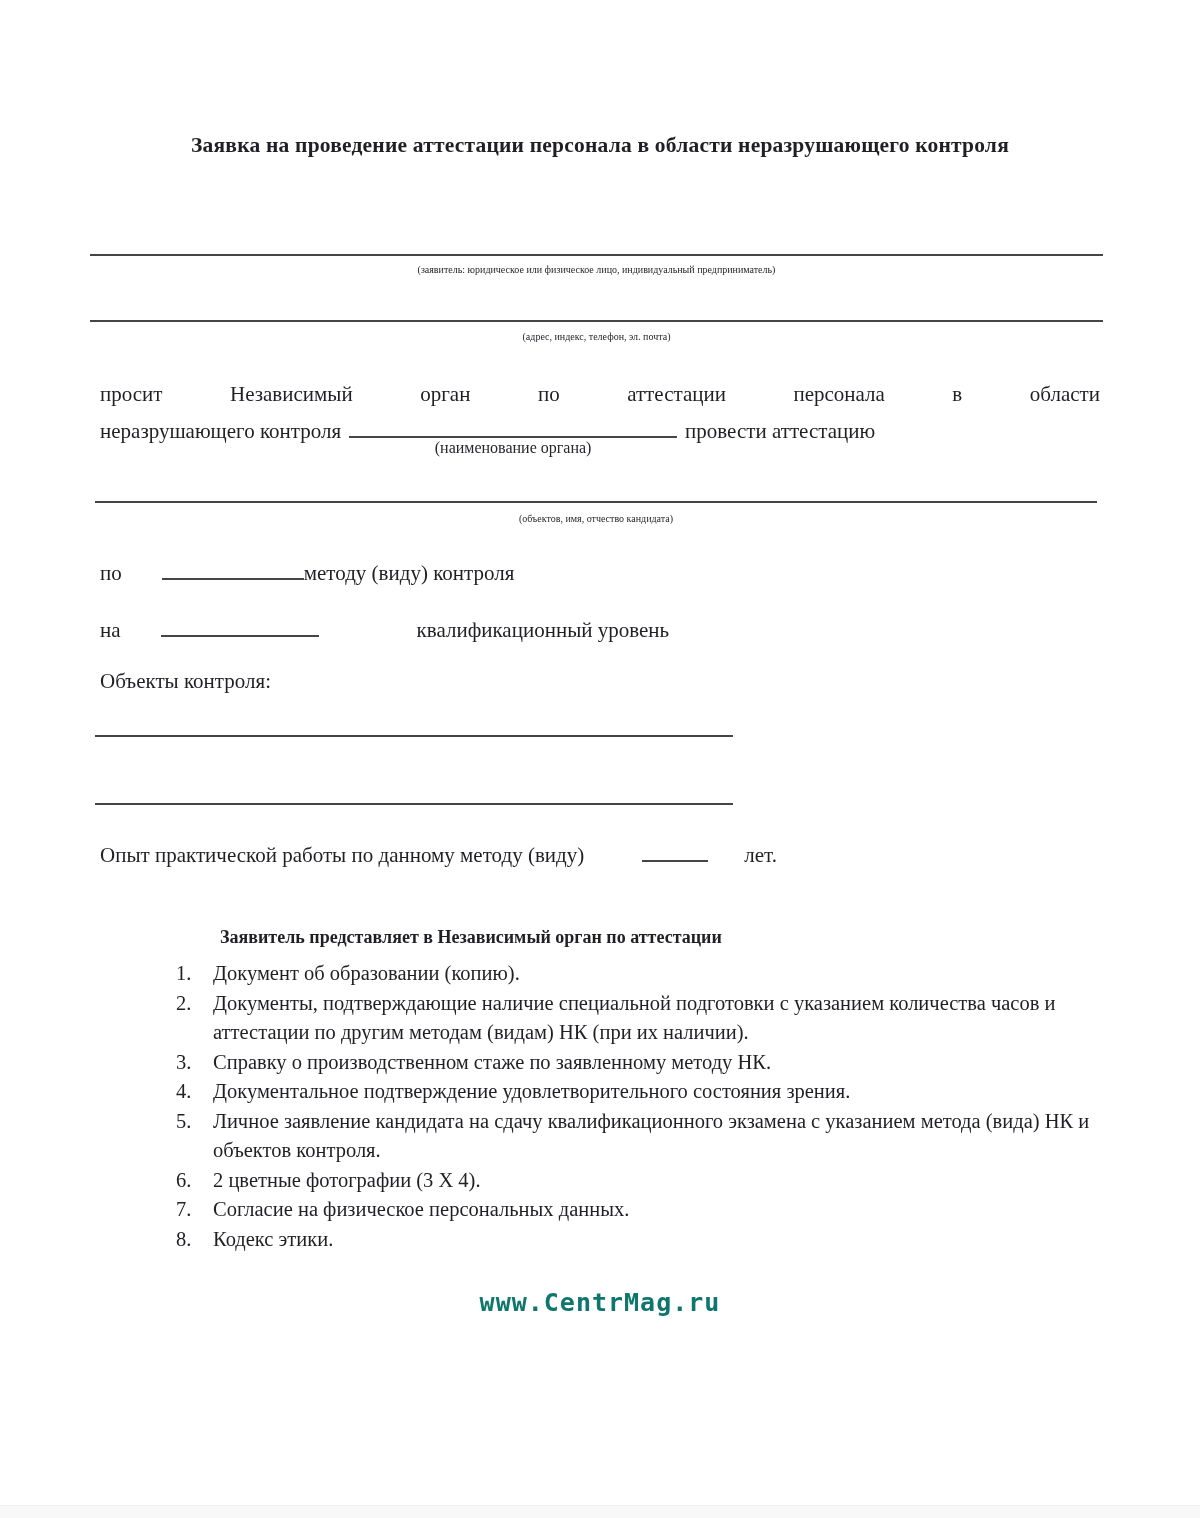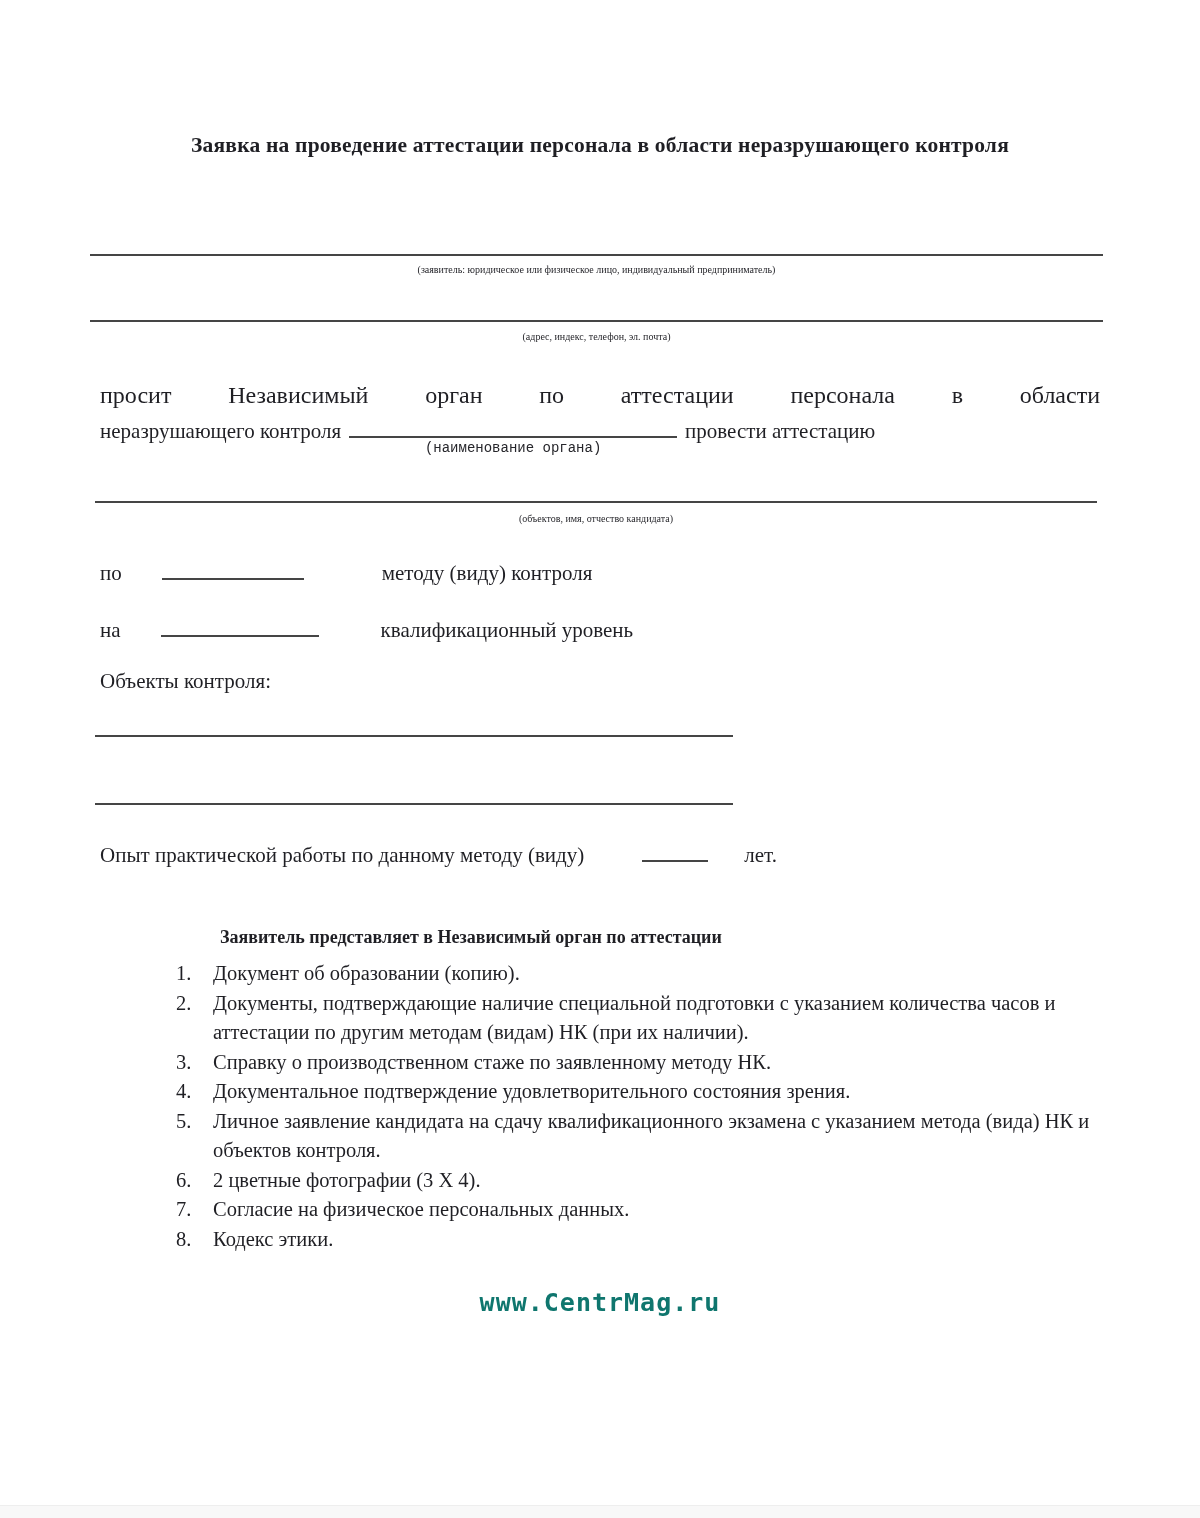--- a/index.html
+++ b/index.html
@@ -50,21 +50,21 @@
   }
   .cap-1 { top: 260px; left: 90px; width: 1013px; }
   .cap-2 { top: 327px; left: 90px; width: 1013px; }
   .cap-3 { top: 509px; left: 95px; width: 1002px; }
 
   
   .req-line1 {
     top: 382px;
     left: 100px;
     width: 1000px;
-    font-size: 24px;
+    font-size: 21px;
     text-align: justify;
     text-align-last: justify;
     white-space: nowrap-none;
   }
   .req-line2 {
     top: 419px;
     left: 100px;
     width: 1000px;
     font-size: 21px;
   }
@@ -77,38 +77,37 @@
   .organ-blank {
     width: 328px;
     margin: 0 8px;
   }
   .blank-caption {
     position: absolute;
     top: 3px;
     left: 0;
     width: 100%;
     text-align: center;
-    font-size: 14px;
+    font-size: 16px;
     line-height: 18px;
     color: #26262b;
     white-space: nowrap;
-    font-family: Liberation Mono, monospace;
   }
 
   
   .inline-row {
     font-size: 21px;
     white-space: nowrap;
   }
   .row-method { top: 561px; left: 100px; }
   .row-level  { top: 618px; left: 100px; }
   .method-blank { width: 142px; margin-left: 40px; }
   .level-blank  { width: 158px; margin-left: 40px; }
-  .method-suffix { margin-left: 78px; }
-  .level-suffix  { margin-left: 62px; }
+  .method-suffix { }
+  .level-suffix  { margin-left: 98px; }
 
   .objects-label { top: 669px; left: 100px; font-size: 21px; }
 
   
   .row-exp { top: 843px; left: 100px; }
   .exp-blank { width: 66px; margin-left: 58px; }
   .exp-suffix { margin-left: 36px; }
 
   
   .sub-heading {

